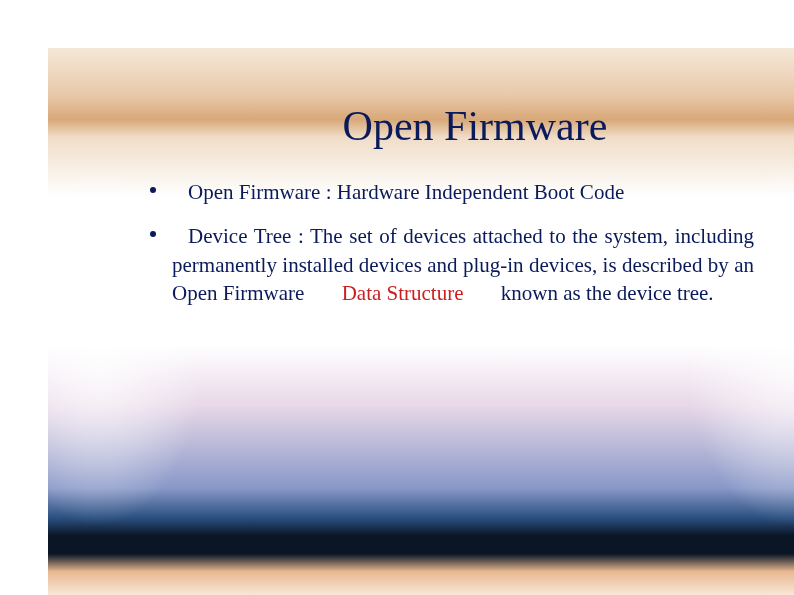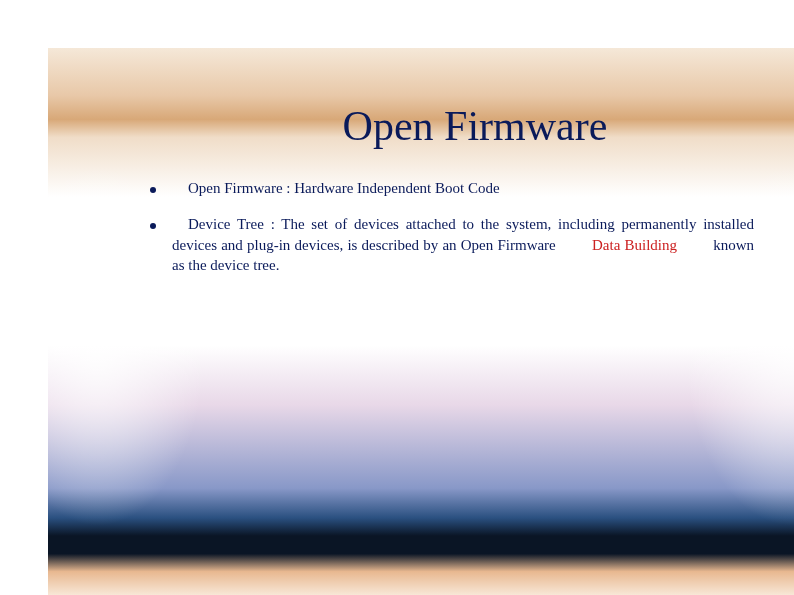--- a/index.html
+++ b/index.html
@@ -47,21 +47,21 @@
     color: #0a1a5a;
     text-align: center;
     margin-bottom: 28px;
     font-weight: normal;
     padding-left: 60px;
   }
   
   .bullets {
     list-style: none;
     color: #0a1a5a;
-    font-size: 15px;
+    font-size: 21px;
     line-height: 1.35;
     padding-left: 8px;
   }
   
   .bullets > li {
     position: relative;
     padding-left: 28px;
     margin-bottom: 14px;
     text-align: justify;
   }
@@ -107,18 +107,18 @@
 <div class="slide-bg">
   <div class="content">
 
     <h1 class="title">Open Firmware</h1>
 
     <ul class="bullets">
       <li>
         <span>Open Firmware : Hardware Independent Boot Code</span>
       </li>
       <li>
-        <span>Device Tree : The set of devices attached to the system, including permanently installed devices and plug-in devices, is described by an Open Firmware </span><span class="highlight">Data Building</span><span> known as the device tree.</span>
+        <span>Device Tree : The set of devices attached to the system, including permanently installed devices and plug-in devices, is described by an Open Firmware </span><span class="highlight">Data Structure</span><span> known as the device tree.</span>
       </li>
     </ul>
 
   </div>
 </div>
 
 </body></html>

